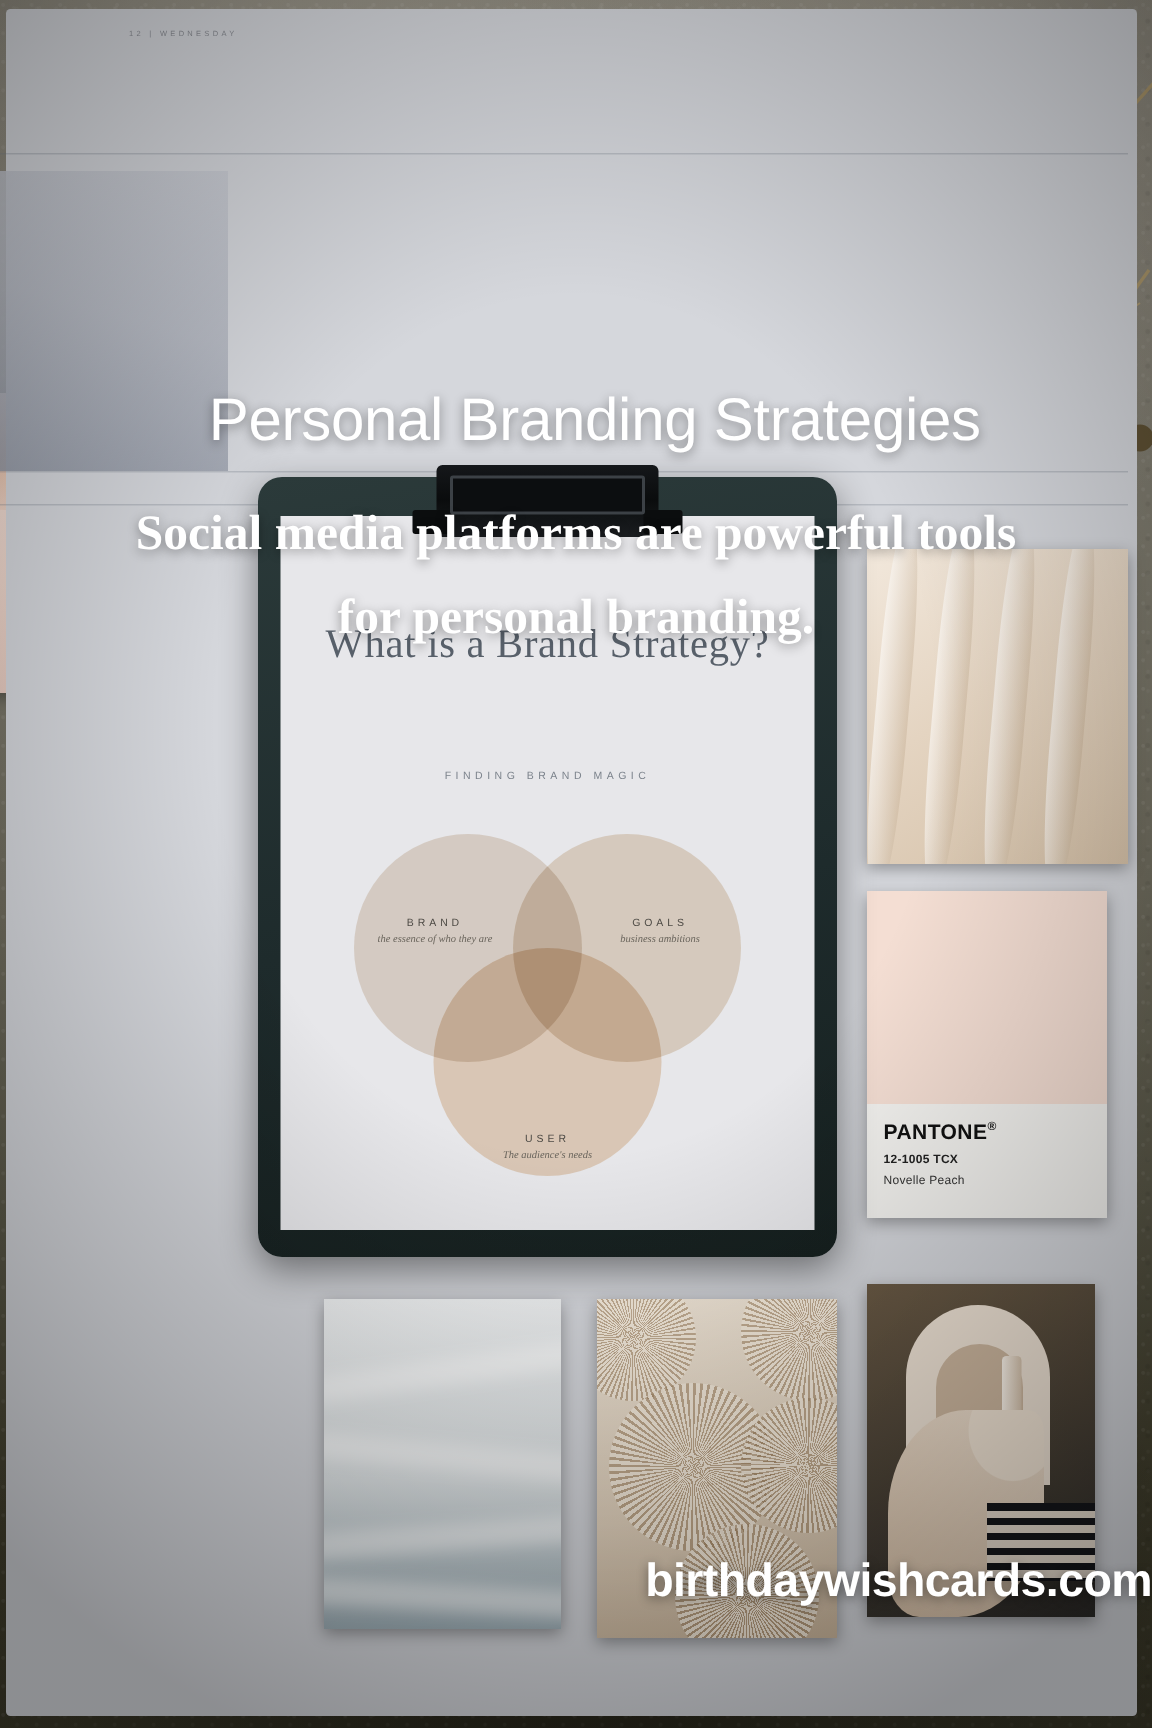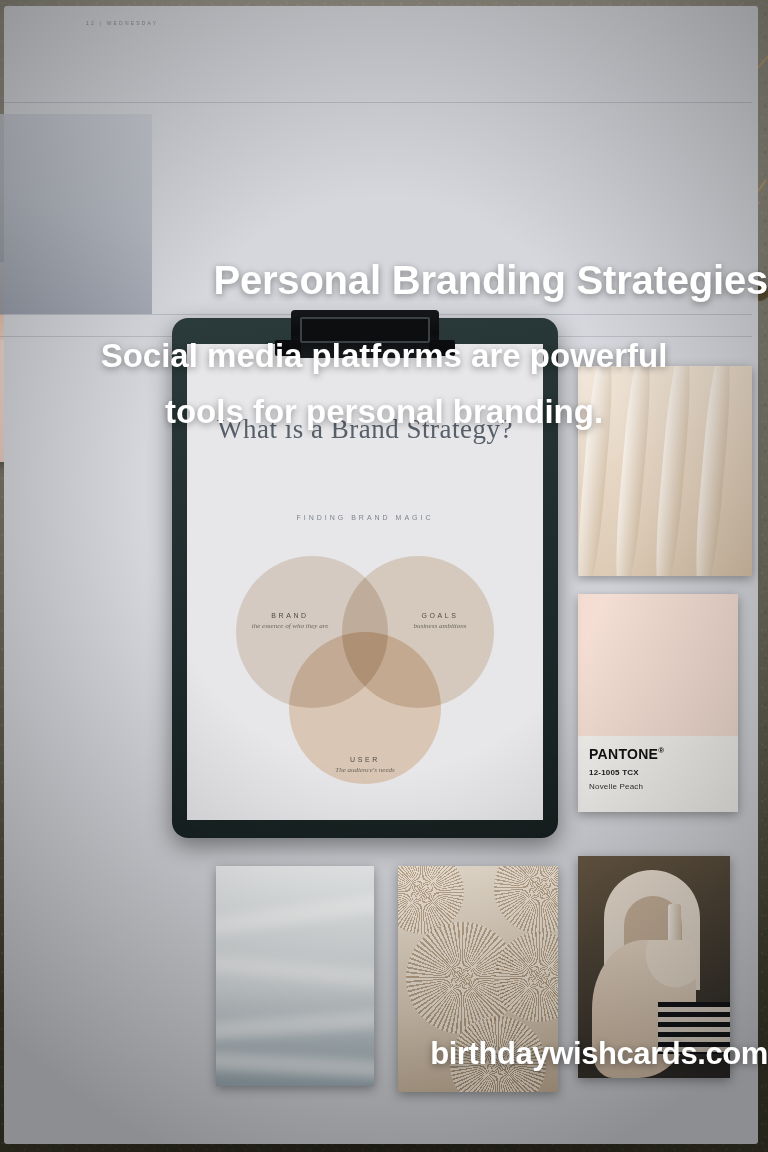--- a/index.html
+++ b/index.html
@@ -118,29 +118,30 @@
   .col{ position:absolute; left:90px; top:48px; width:13px; height:96px; background:linear-gradient(90deg,#fff8ef,#d6c3ad); border-radius:3px; }
   .swirl{ position:absolute; left:14px; top:84px; width:104px; height:138px;
     background:radial-gradient(ellipse 70% 60% at 80% 10%, #f3e6d6 0 40%, rgba(0,0,0,0) 41%),
                linear-gradient(200deg,#efe0cf,#d9c2a9); border-radius:50% 10% 55% 20%; }
   .stripes{ position:absolute; right:0; bottom:24px; width:72px; height:52px;
     background:repeating-linear-gradient(180deg,#15161a 0 5px,#e8ddcf 5px 10px); }
 
   
   .overlay{ position:absolute; inset:0; }
   .title{
-    position:absolute; left:0; right:0; top:258px; text-align:right;
-    font-size:40px; font-weight:700; color:#fff; letter-spacing:-.2px;
+    position:absolute; left:0; right:0; top:258px; text-align:center;
+    font-size:40px; font-weight:400; color:#fff; letter-spacing:-.2px;
     text-shadow:0 2px 7px rgba(0,0,0,.40);
     margin-left:25px;
   }
   .subtitle{
     position:absolute; left:78px; right:78px; top:328px; text-align:center;
     font-size:33px; font-weight:700; color:#fff; line-height:1.70;
     text-shadow:0 2px 7px rgba(0,0,0,.38);
+    font-family:Liberation Serif, serif;
   }
   .watermark{
     position:absolute; left:0; right:0; top:1036px; text-align:right;
     font-size:31px; font-weight:700; color:#fff; letter-spacing:-.4px;
     text-shadow:0 2px 7px rgba(0,0,0,.42);
   }
 </style>
 </head>
 <body>
 

